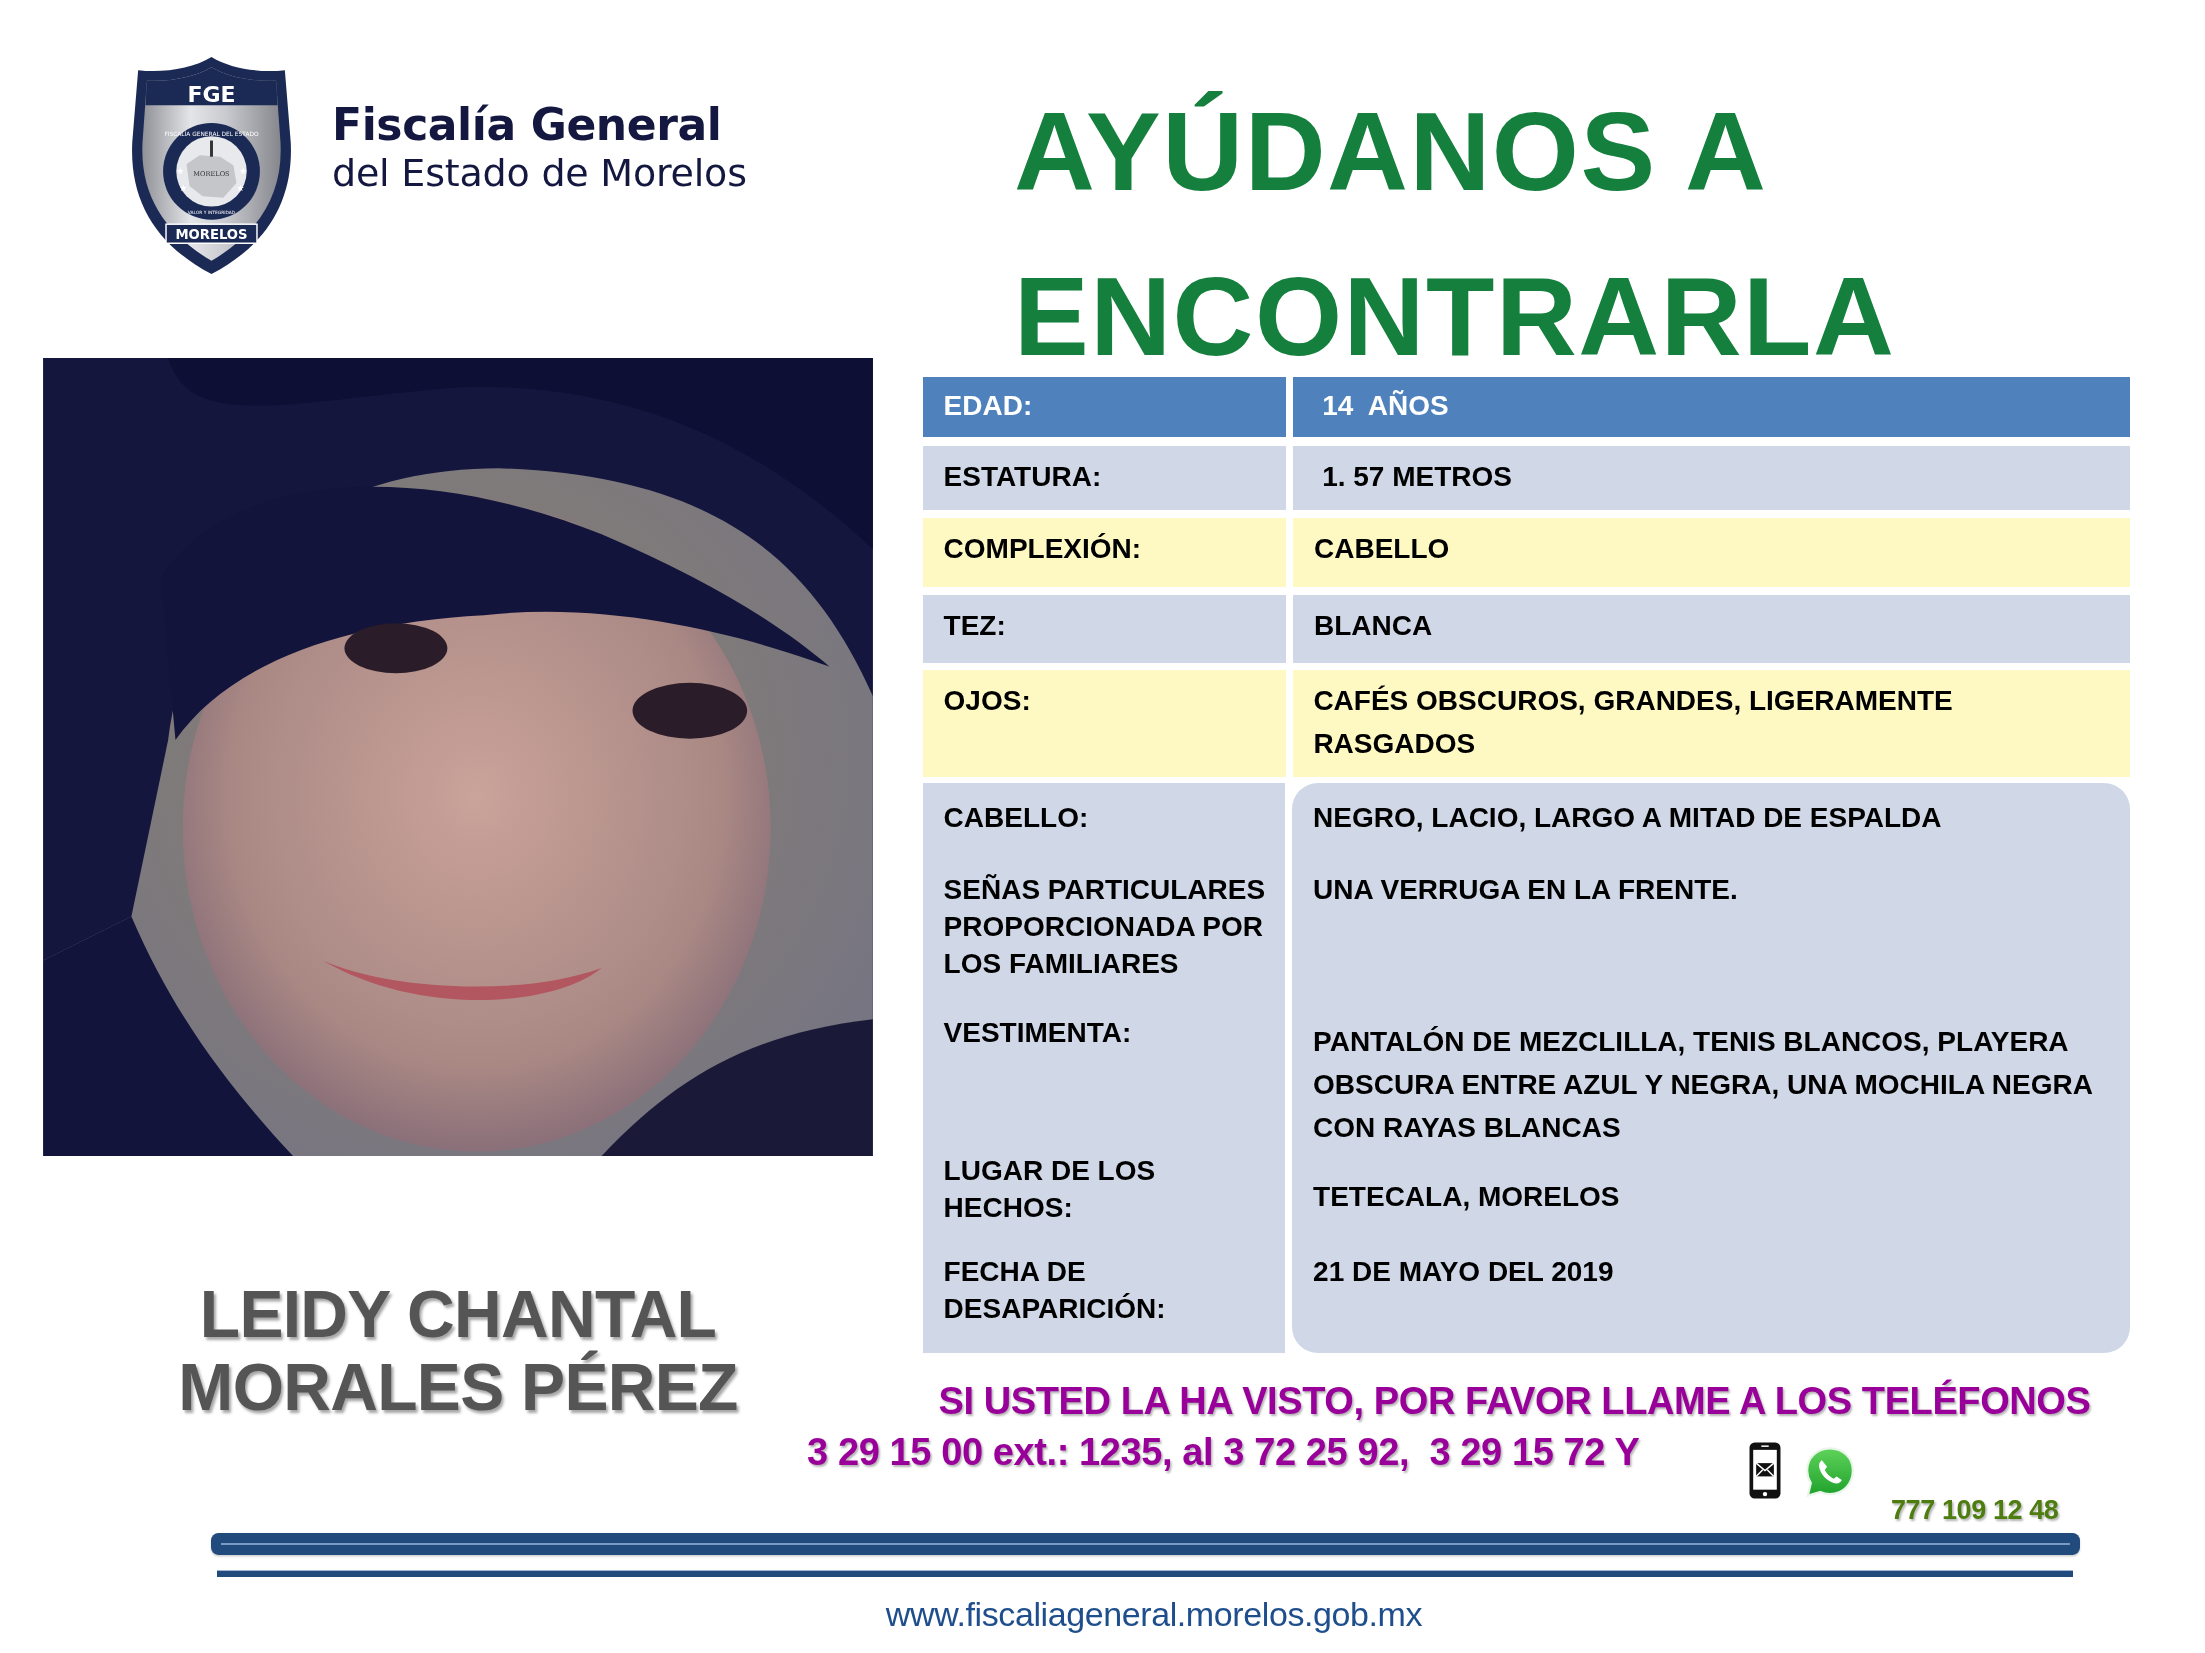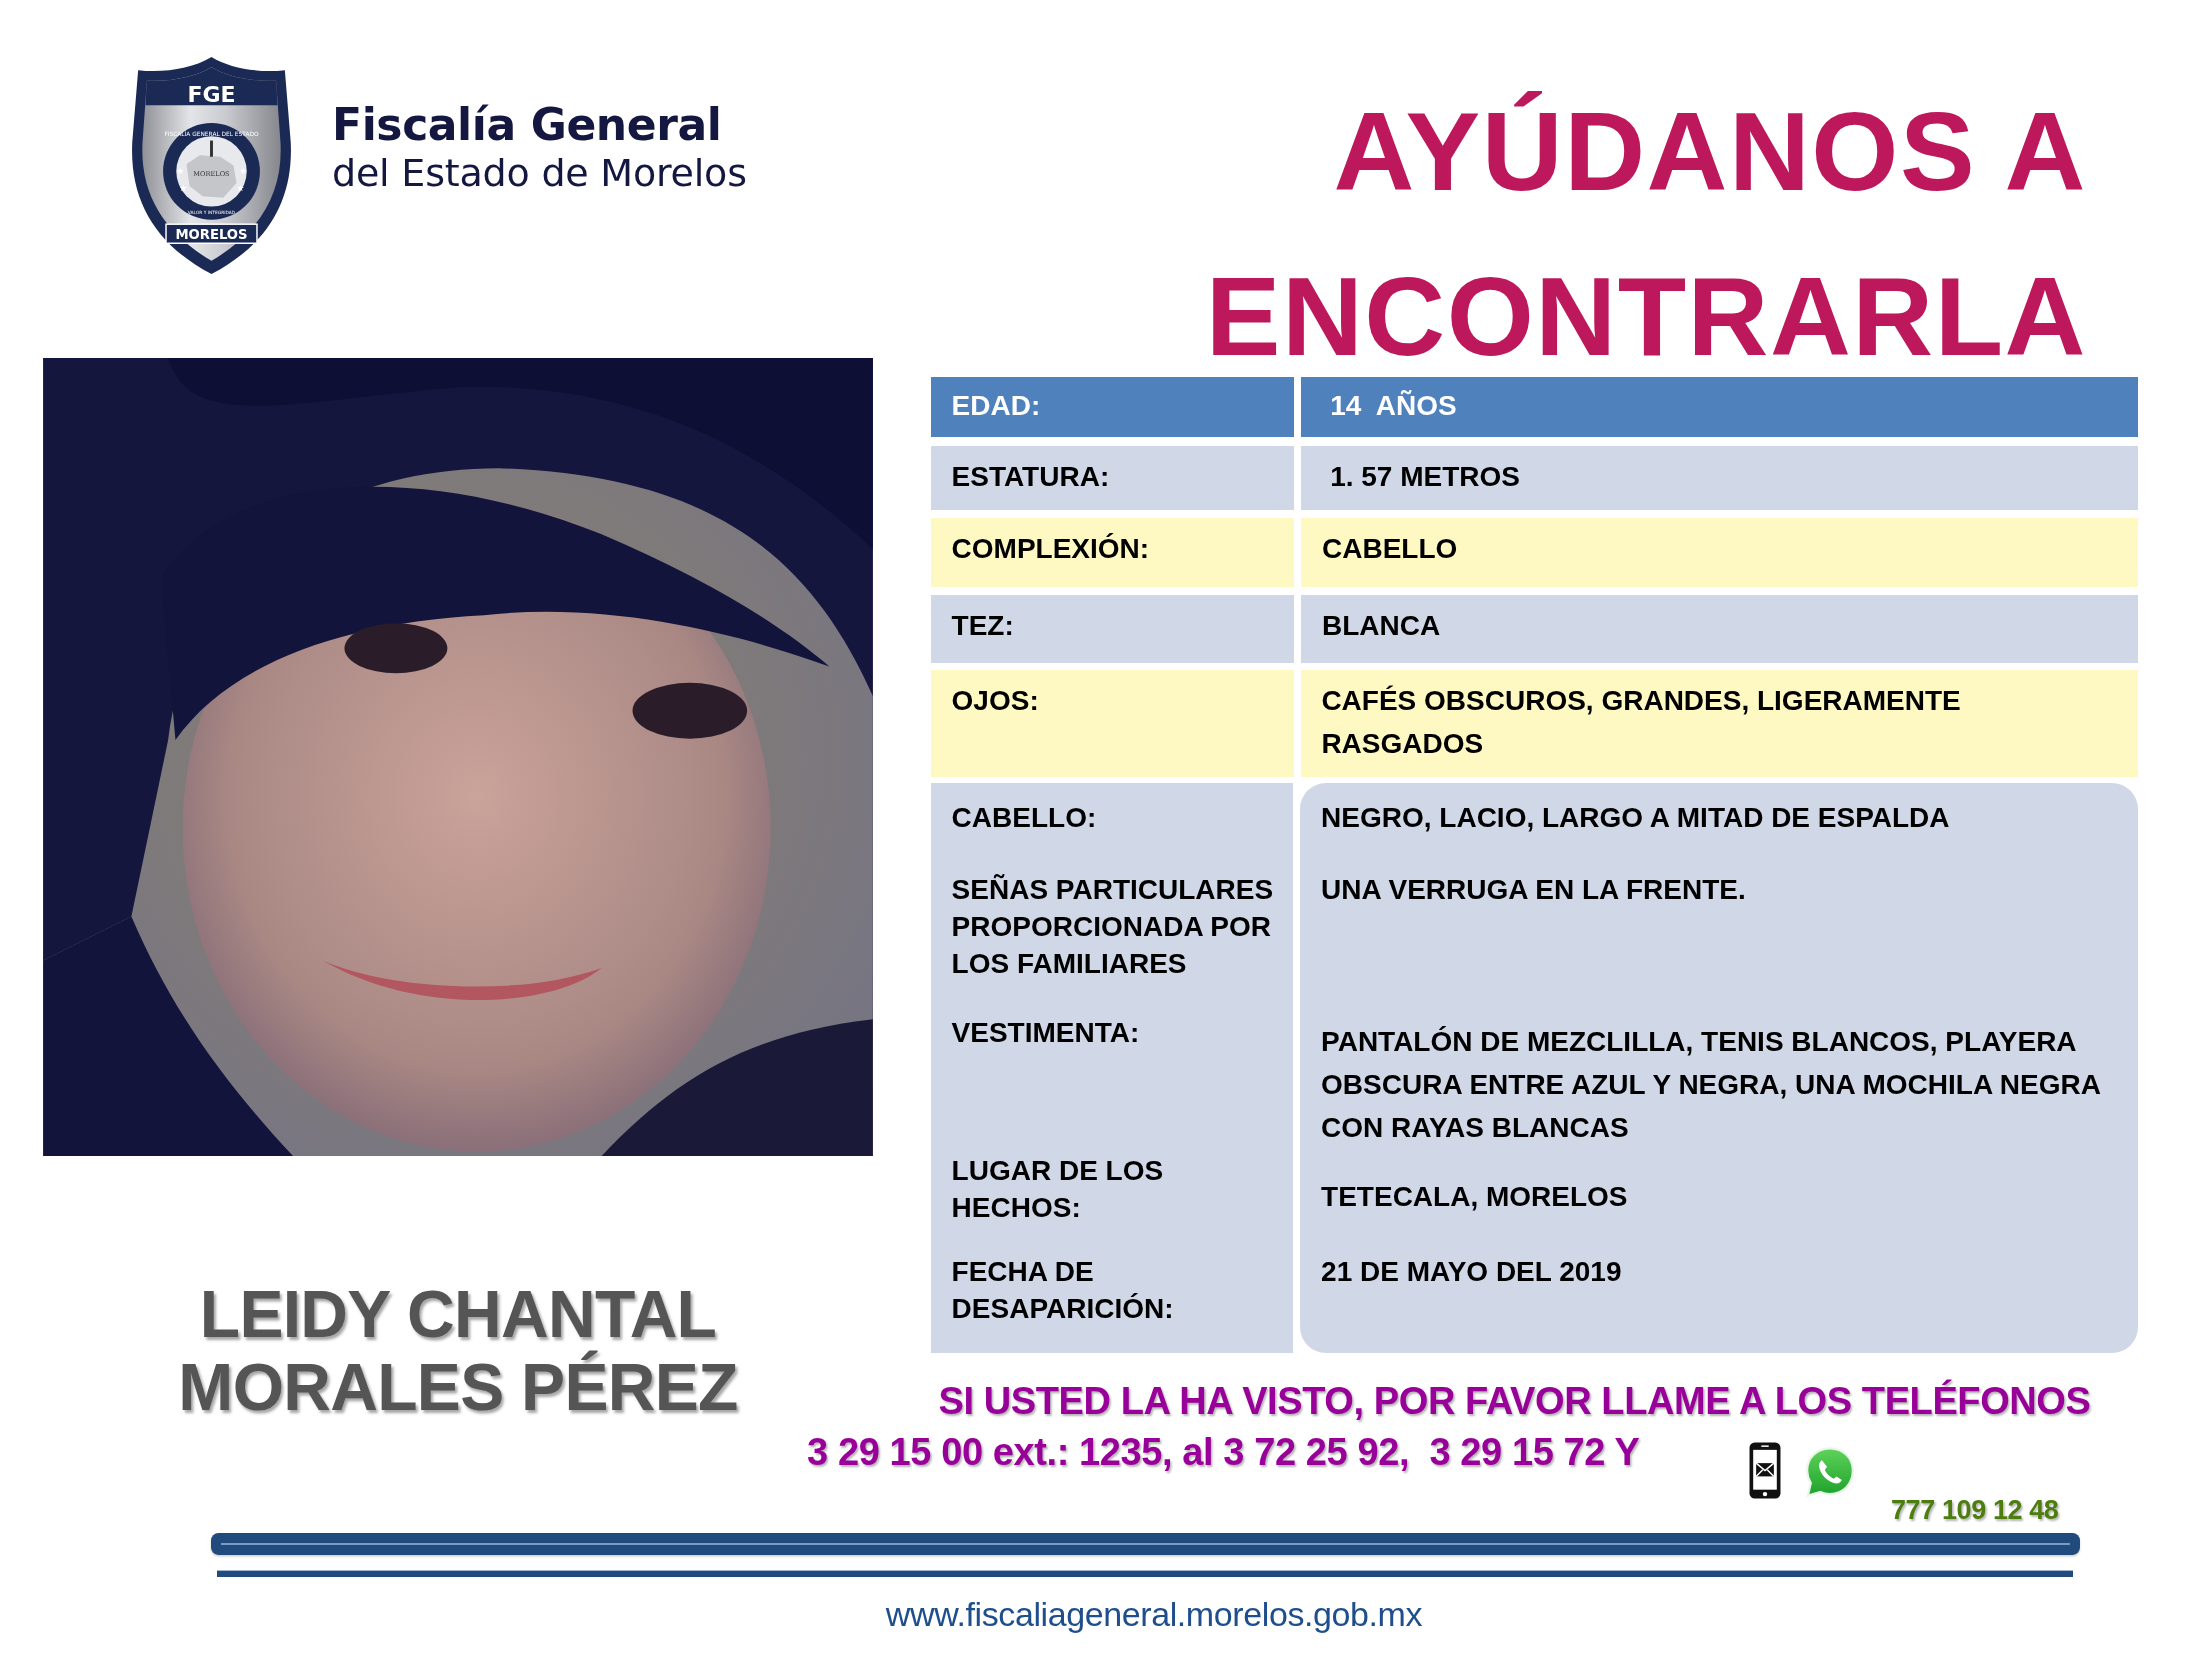--- a/index.html
+++ b/index.html
@@ -8,39 +8,39 @@
   .abs { position: absolute; }
 
   
   #shield { left: 126px; top: 54px; width: 171px; height: 223px; }
   .brand-1 { left: 332px; top: 99px; font-family: "DejaVu Sans", sans-serif; font-weight: bold;
              font-size: 44px; color: #14173f; letter-spacing: -0.4px; white-space: nowrap; }
   .brand-2 { left: 332px; top: 151px; font-family: "DejaVu Sans", sans-serif;
              font-size: 38px; color: #14173f; white-space: nowrap; letter-spacing: -0.2px; }
 
   
-  .headline { left: 1014px; width: 1073px; text-align: right; color: #be185d; font-weight: bold;
+  .headline { left: 1014px; width: 1073px; text-align: left; color: #15803d; font-weight: bold;
               font-size: 112px; line-height: 1; white-space: nowrap; letter-spacing: 1.5px; }
   .hl-1 { top: 96px; }
   .hl-2 { top: 229px; margin-top: 32px; }
 
   
   #photo { left: 43px; top: 358px; width: 830px; height: 798px; overflow: hidden;
            background: #2b2f6a; }
 
   
   .name { left: 43px; width: 830px; text-align: center; font-weight: bold; font-size: 66px;
           color: #555555; line-height: 1; white-space: nowrap;
           text-shadow: 2.2px 2.9px 2.9px rgba(0,0,0,0.35); letter-spacing: -0.7px; }
   .name-1 { top: 1281px; }
   .name-2 { top: 1354px; }
 
   
   #info-table { left: 923px; top: 377px; width: 1207px; }
-  .row { position: absolute; left: 8px; width: 1207px; display: flex; }
+  .row { position: absolute; left: 0; width: 1207px; display: flex; }
   .cell { position: relative; box-sizing: border-box; height: 100%; font-weight: bold;
           font-size: 28px; color: #000; line-height: 43px; }
   .cell.k { width: 409px; padding-left: 20.6px; padding-top: 8.8px; }
   .cell.v { width: 945px; margin-left: 7px; padding-left: 20.6px; padding-top: 8.8px; }
   .row.header .cell { background: #4f81bd; color: #ffffff; padding-top: 7.4px; }
   .row.header .cell.v { padding-left: 29px; }
   .row.alt1 .cell { background: #d0d8e8; }
   .row.alt2 .cell { background: #fef9c3; }
   .stack-item { position: absolute; left: 20.6px; right: 14.7px; line-height: 37px; }
 

